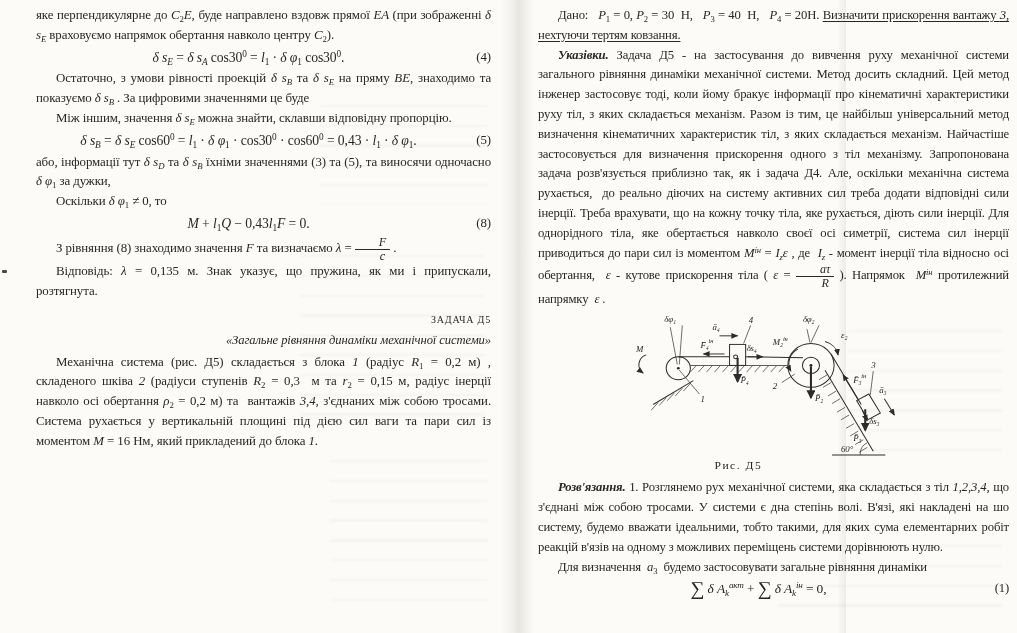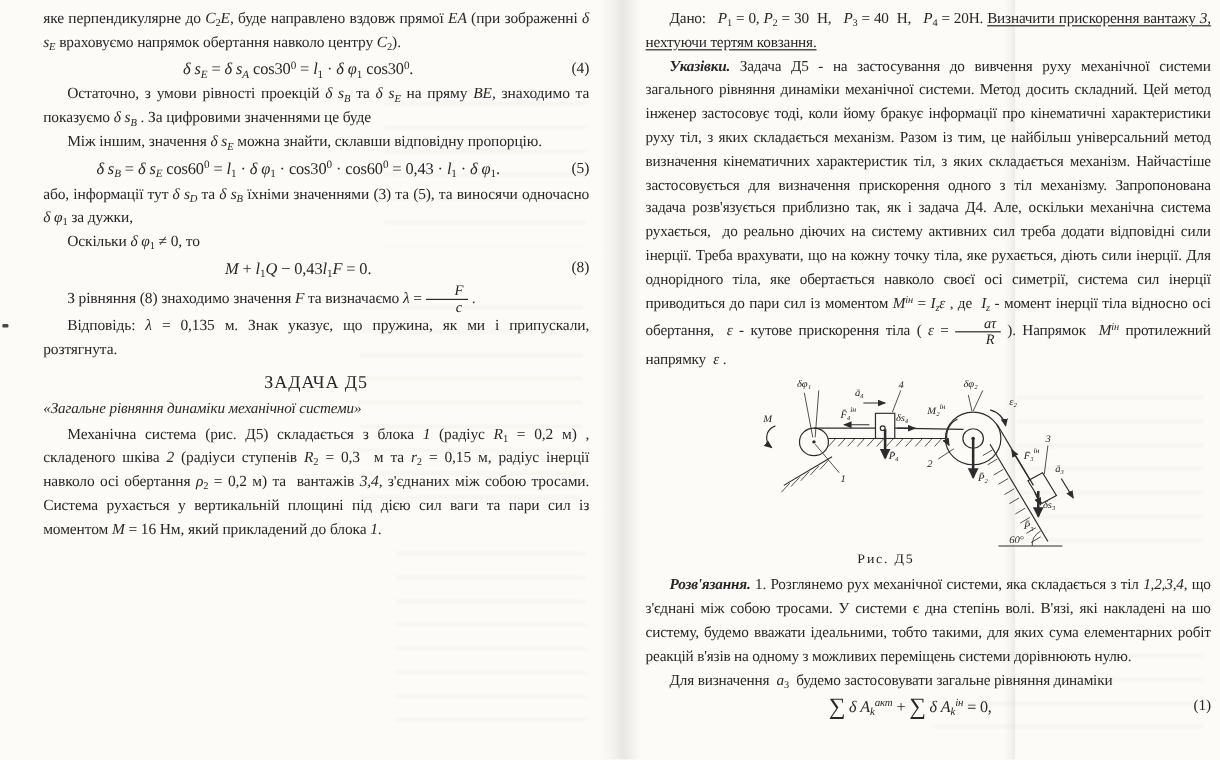--- a/index.html
+++ b/index.html
@@ -23,23 +23,23 @@
   sub,sup{font-size:.68em;line-height:0;}
   sub{vertical-align:-.3em;}
   sup{vertical-align:.5em;}
   .bigp{font-size:1.45em;line-height:0;vertical-align:-.12em;}
   .eq{display:flex;align-items:center;margin:2px 0;}
   .eq-b{flex:1;text-align:center;font-size:1.06em;}
   .eq-n{width:30px;text-align:right;}
   .frac{display:inline-flex;flex-direction:column;vertical-align:middle;line-height:1.05;
         text-align:center;font-style:italic;font-size:.95em;}
   .fn{border-bottom:1px solid #2a2a2a;padding:0 4px;}
-  .title{margin:8px 0 1px;text-align:center;font-size:15px;font-weight:normal;
+  .title{margin:8px 0 1px;text-align:right;font-size:10px;font-weight:normal;
          letter-spacing:.8px;text-indent:0;}
-  .subtitle{text-align:left;font-style:italic;font-size:12.6px;margin:0 0 2px;text-indent:0;}
+  .subtitle{text-align:right;font-style:italic;font-size:12.6px;margin:0 0 2px;text-indent:0;}
   .figure{margin:3px 0 2px 80px;width:402px;height:164px;position:relative;}
   .ln{stroke:#2c2c2c;stroke-width:1;fill:none;}
   .lnt{stroke:#2c2c2c;stroke-width:.7;fill:none;}
   .lnb{stroke:#2c2c2c;stroke-width:2.1;fill:none;}
   .flab{font-family:"Liberation Serif",serif;font-style:italic;font-size:8.8px;fill:#242424;}
   .fcap{font-family:"Liberation Serif",serif;font-size:11.5px;fill:#242424;letter-spacing:1.5px;}
   .artifact{position:absolute;pointer-events:none;filter:blur(1.2px);opacity:.4;
             background:repeating-linear-gradient(180deg,rgba(115,115,108,.14) 0 2.5px,transparent 2.5px 19.8px);}
   .speck{position:absolute;background:#4a4a44;border-radius:1px;}
 </style>

